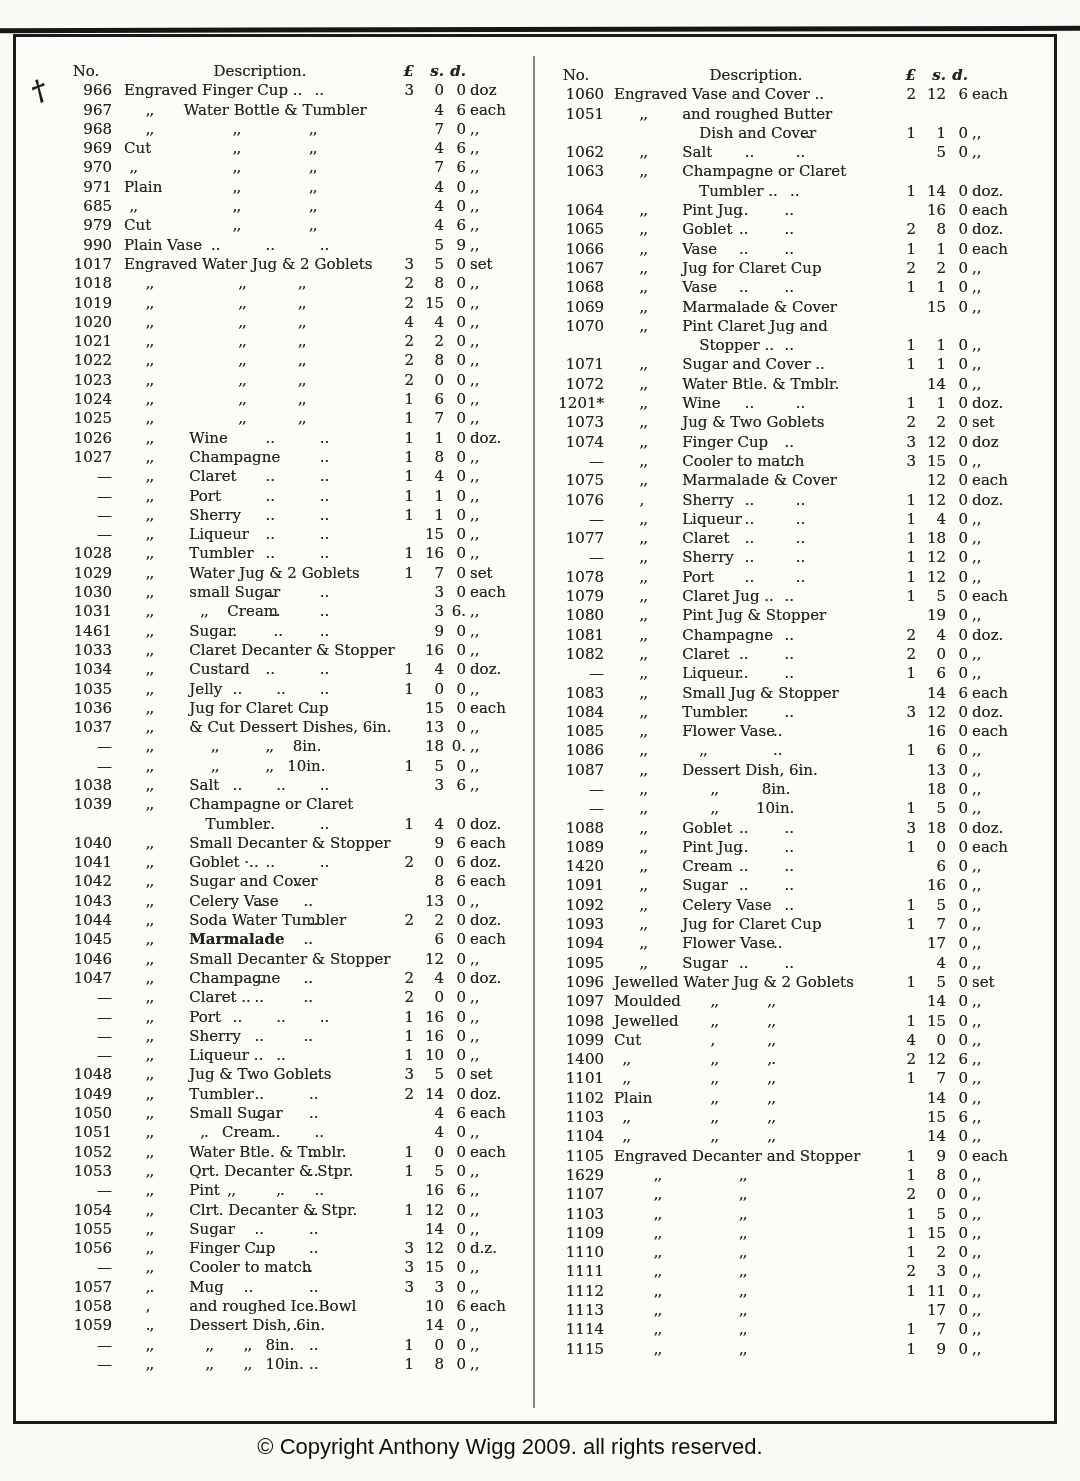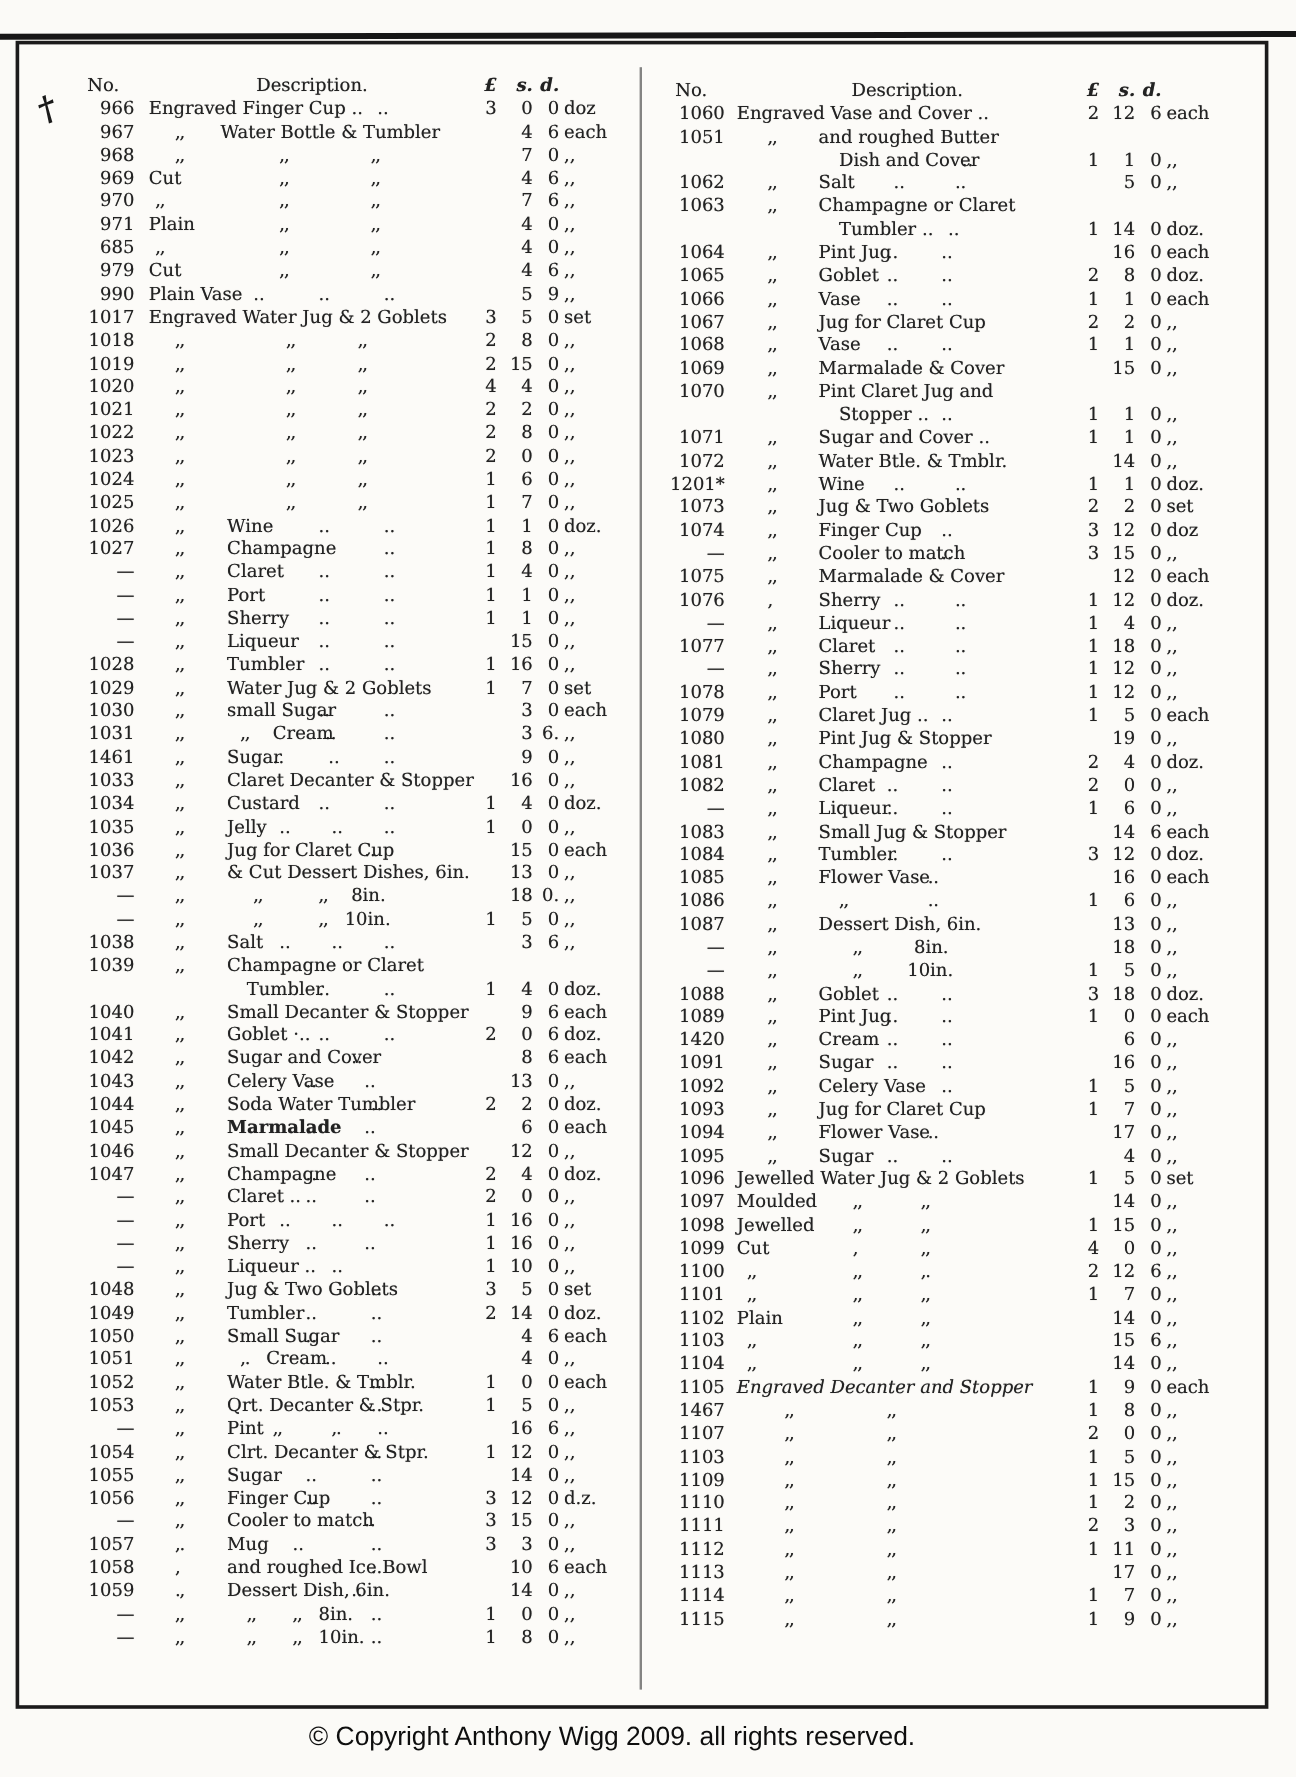--- a/index.html
+++ b/index.html
@@ -1511,21 +1511,21 @@
         <span class="seg" style="left: 0%;">Cut</span>
         <span class="seg ditto" style="left: 34%;">,</span>
         <span class="seg ditto" style="left: 54%;">,,</span>
       </span>
       <span class="cell c-L">4</span>
       <span class="cell c-s">0</span>
       <span class="cell c-d">0</span>
       <span class="cell c-u">,,</span>
     </div>
     <div class="prow">
-      <span class="cell c-no">1100</span>
+      <span class="cell c-no">1400</span>
       <span class="cell c-desc">
         <span class="seg ditto" style="left: 3%;">,,</span>
         <span class="seg ditto" style="left: 34%;">,,</span>
         <span class="seg ditto" style="left: 54%;">,.</span>
       </span>
       <span class="cell c-L">2</span>
       <span class="cell c-s">12</span>
       <span class="cell c-d">6</span>
       <span class="cell c-u">,,</span>
     </div>
@@ -1573,29 +1573,29 @@
         <span class="seg ditto" style="left: 54%;">,,</span>
       </span>
       <span class="cell c-L"></span>
       <span class="cell c-s">14</span>
       <span class="cell c-d">0</span>
       <span class="cell c-u">,,</span>
     </div>
     <div class="prow">
       <span class="cell c-no">1105</span>
       <span class="cell c-desc">
-        <span class="seg" style="left: 0%; font-style: italic;">Engraved Decanter and Stopper</span>
+        <span class="seg" style="left: 0%;">Engraved Decanter and Stopper</span>
       </span>
       <span class="cell c-L">1</span>
       <span class="cell c-s">9</span>
       <span class="cell c-d">0</span>
       <span class="cell c-u">each</span>
     </div>
     <div class="prow">
-      <span class="cell c-no">1467</span>
+      <span class="cell c-no">1629</span>
       <span class="cell c-desc">
         <span class="seg ditto" style="left: 14%;">,,</span>
         <span class="seg ditto" style="left: 44%;">,,</span>
       </span>
       <span class="cell c-L">1</span>
       <span class="cell c-s">8</span>
       <span class="cell c-d">0</span>
       <span class="cell c-u">,,</span>
     </div>
     <div class="prow">

